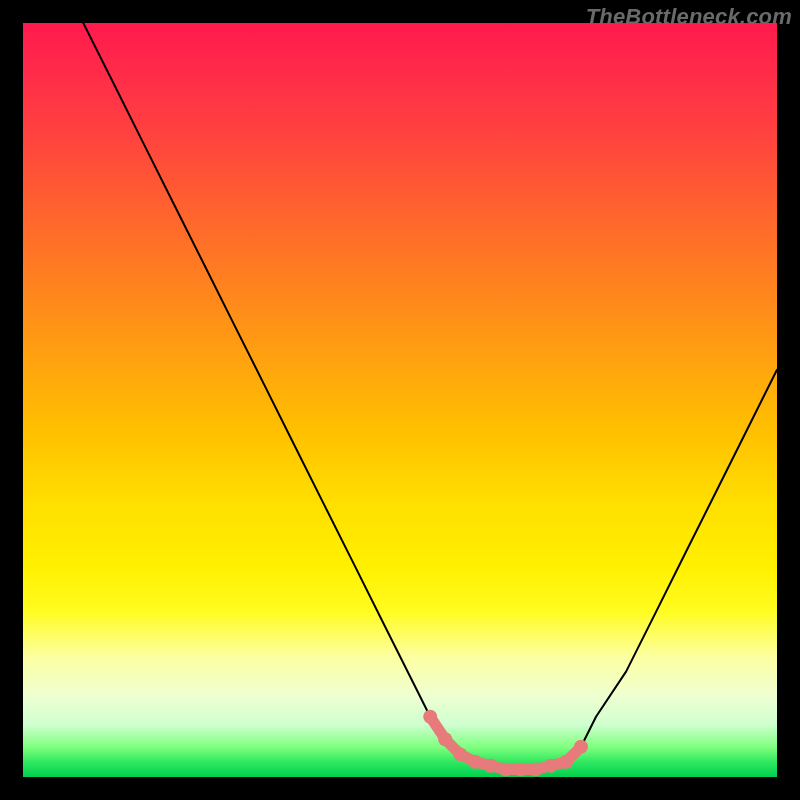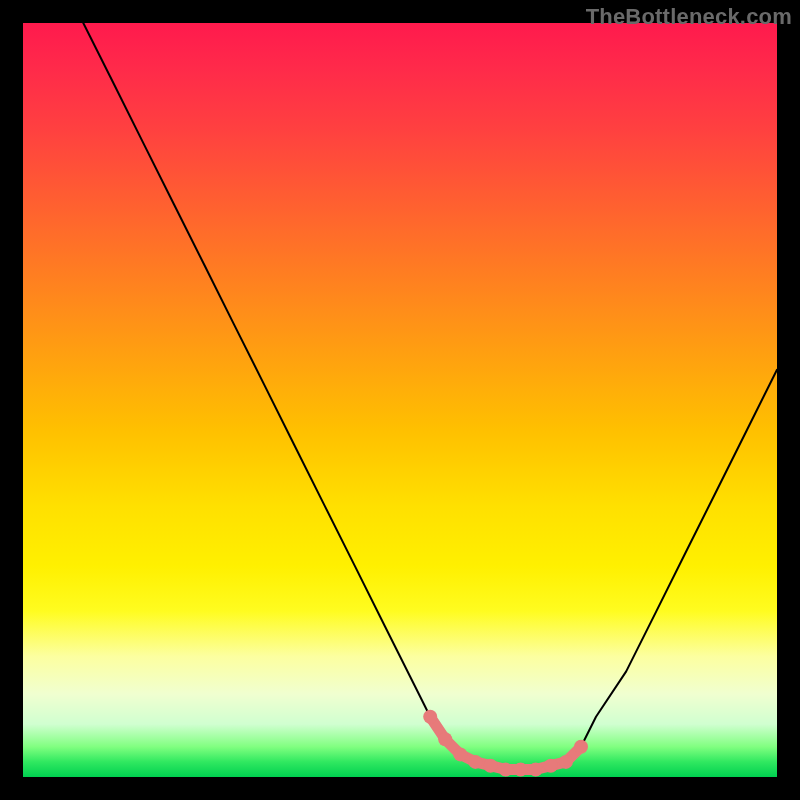--- a/index.html
+++ b/index.html
@@ -37,20 +37,21 @@
   }
   .watermark {
     position: absolute;
     top: 4px;
     right: 8px;
     font-family: Arial, Helvetica, sans-serif;
     font-size: 22px;
     font-weight: 600;
     color: #6a6a6a;
     letter-spacing: 0.2px;
+    font-style: italic;
   }
   svg.curve {
     position: absolute;
     left: 0; top: 0;
     width: 100%; height: 100%;
   }
 </style>
 </head>
 <body>
 

